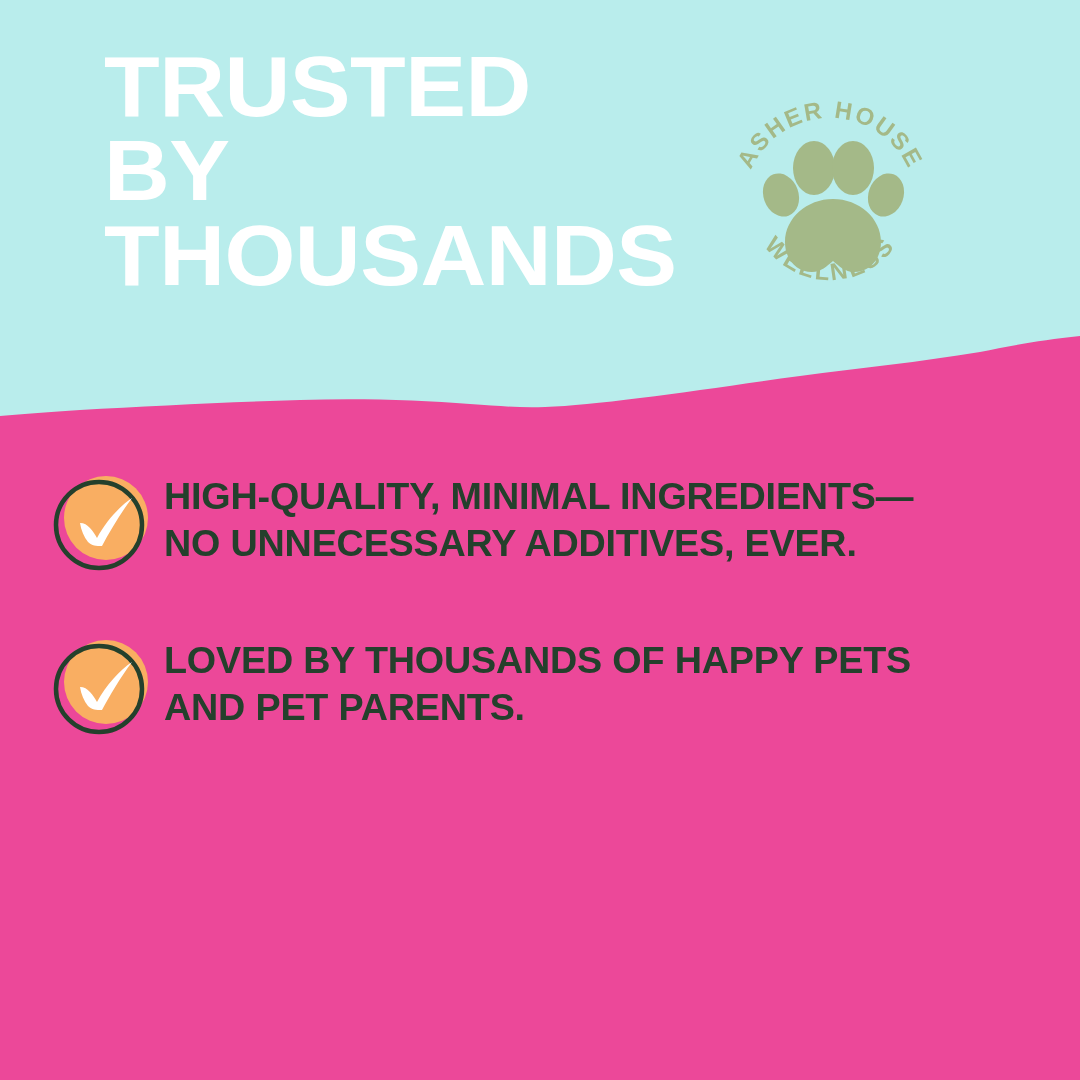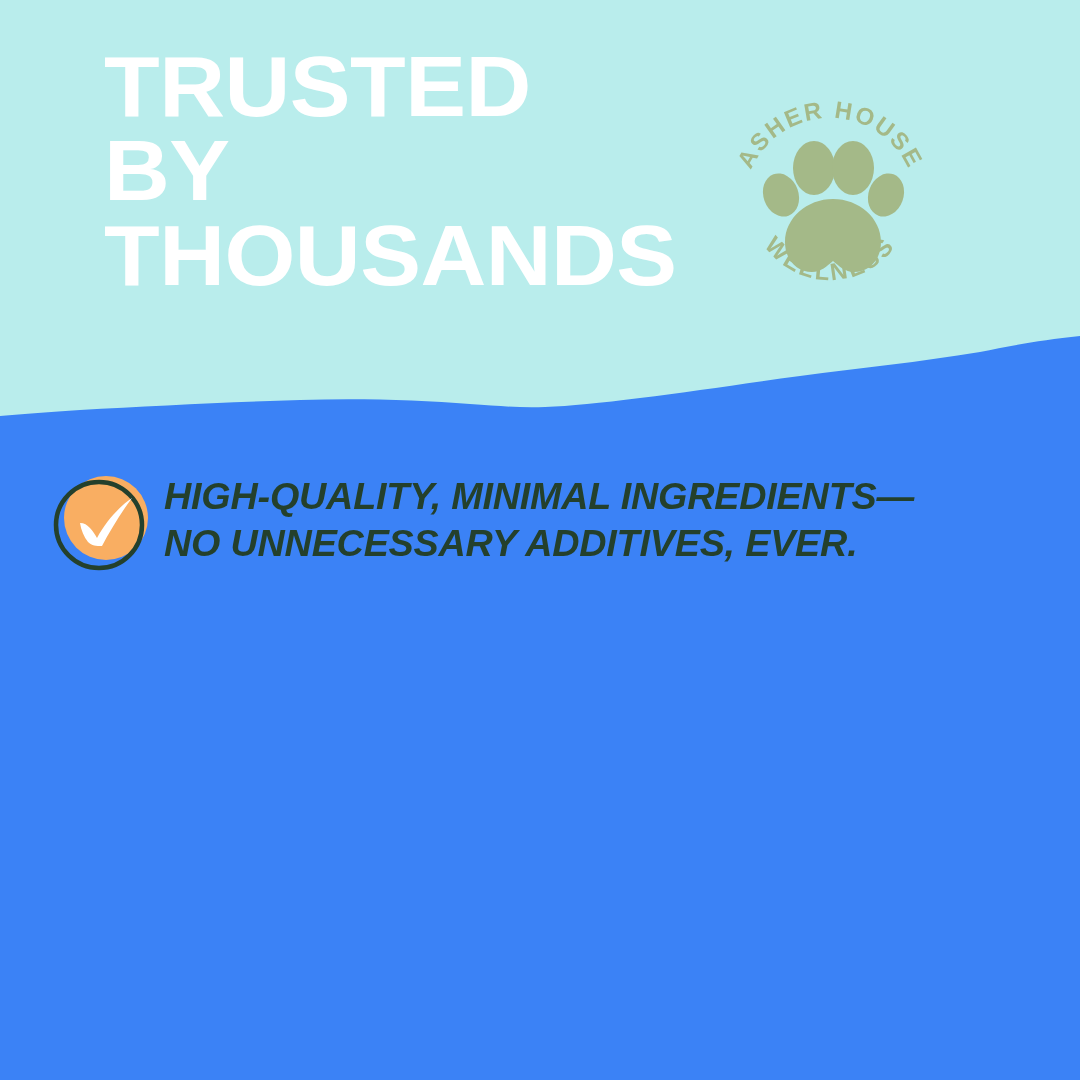--- a/index.html
+++ b/index.html
@@ -4,21 +4,21 @@
 <style>
   html, body {
     margin: 0;
     padding: 0;
     background: #ffffff;
   }
   #canvas {
     position: relative;
     width: 1080px;
     height: 1080px;
-    background: #3b82f6;
+    background: #ec4899;
     overflow: hidden;
     font-family: "Liberation Sans", sans-serif;
   }
 
   
   #header-band {
     position: absolute;
     left: 0;
     top: 0;
     width: 1080px;
@@ -70,21 +70,20 @@
     position: absolute;
     left: 50px;
     top: 466px;
     width: 990px;
   }
   .bullet {
     position: relative;
     display: flex;
     align-items: flex-start;
     margin-bottom: 52px;
-    font-style: italic;
   }
   .bullet:last-child { margin-bottom: 0; }
 
   .check-wrap {
     position: relative;
     flex: 0 0 auto;
     width: 104px;
     height: 112px;
     margin-right: 10px;
   }
@@ -178,15 +177,29 @@
                    C70,48 60,65 52,80 C46,80 42,80 38,76 C34,71 31,64 30,57 Z" fill="#FFFFFF"></path>
         </svg>
       </span>
       <span class="bullet-text">
         <span class="ln">HIGH-QUALITY, MINIMAL INGREDIENTS—</span>
         <span class="ln">NO UNNECESSARY ADDITIVES, EVER.</span>
       </span>
     </div>
 
 
+    <div class="bullet">
+      <span class="check-wrap">
+        <svg viewBox="0 0 104 112" aria-hidden="true">
+          <circle cx="56" cy="52" r="42" fill="#F9AE62"></circle>
+          <circle cx="49" cy="59" r="43" fill="none" stroke="#24402C" stroke-width="4.5"></circle>
+          <path d="M30,57 C38,57 43,65 47,72 C56,55 70,40 82,32
+                   C70,48 60,65 52,80 C46,80 42,80 38,76 C34,71 31,64 30,57 Z" fill="#FFFFFF"></path>
+        </svg>
+      </span>
+      <span class="bullet-text">
+        <span class="ln">LOVED BY THOUSANDS OF HAPPY PETS</span>
+        <span class="ln">AND PET PARENTS.</span>
+      </span>
+    </div>
 
   </div>
 </div>
 
 </body></html>

